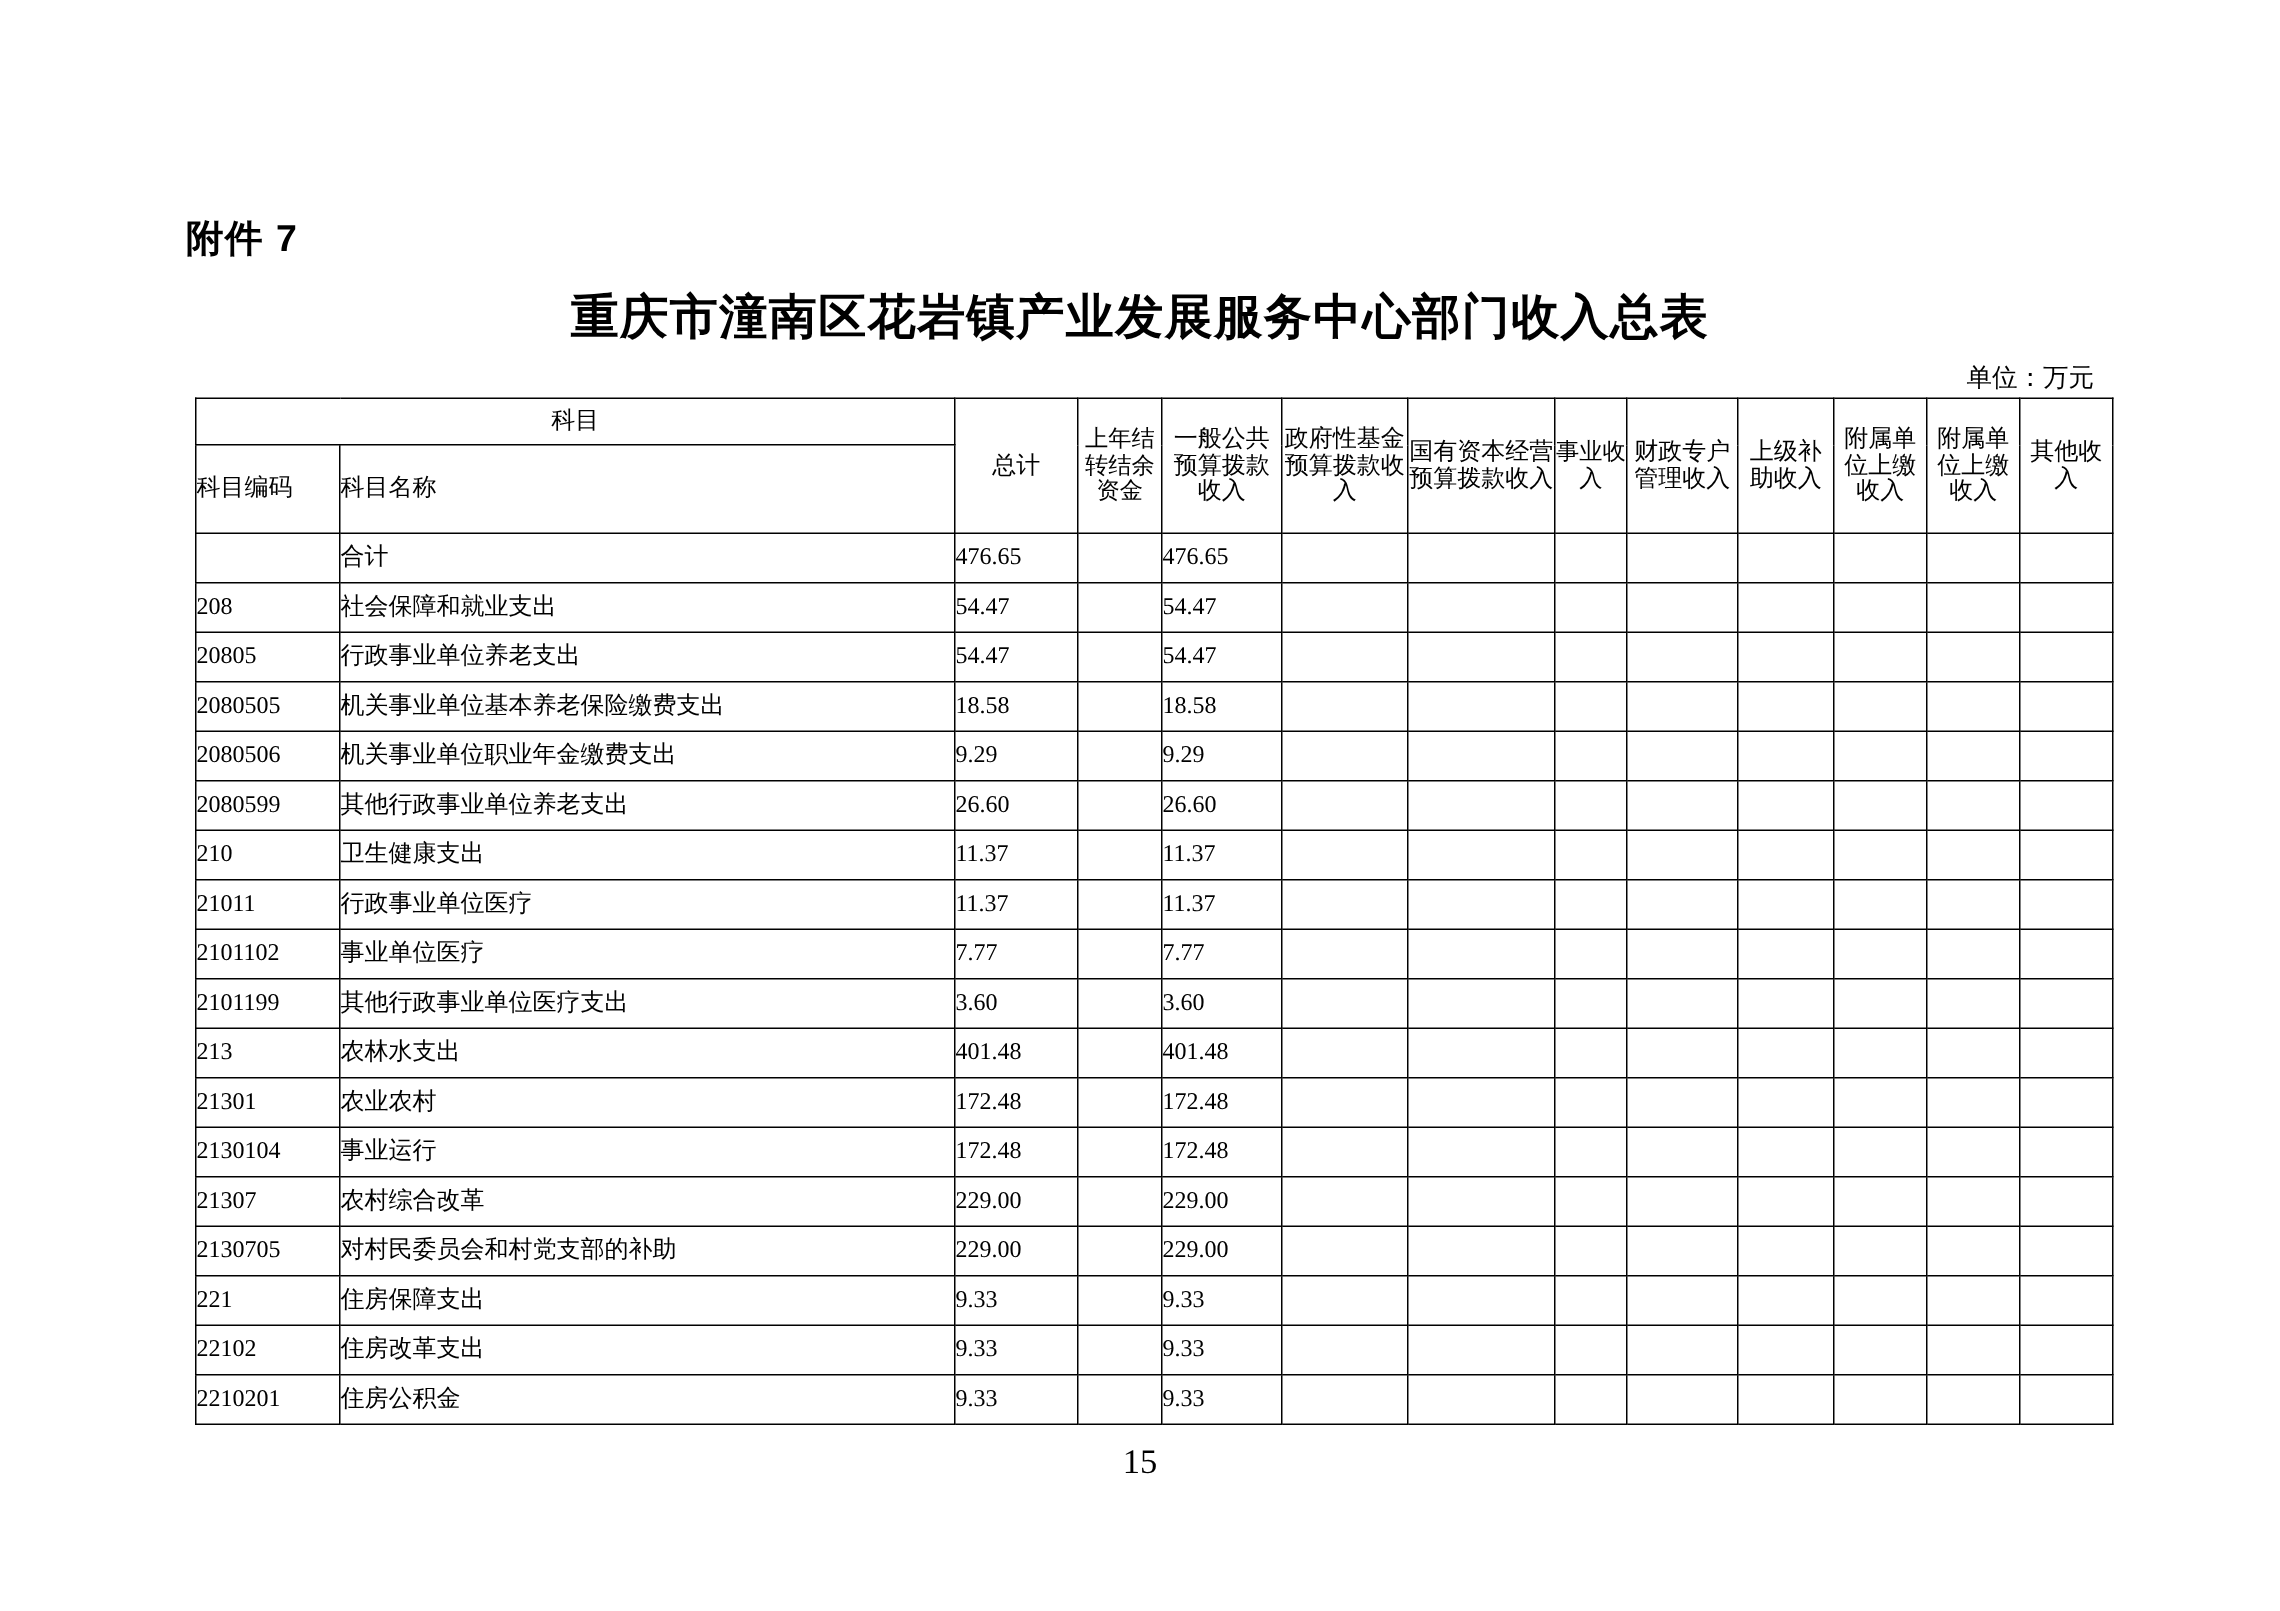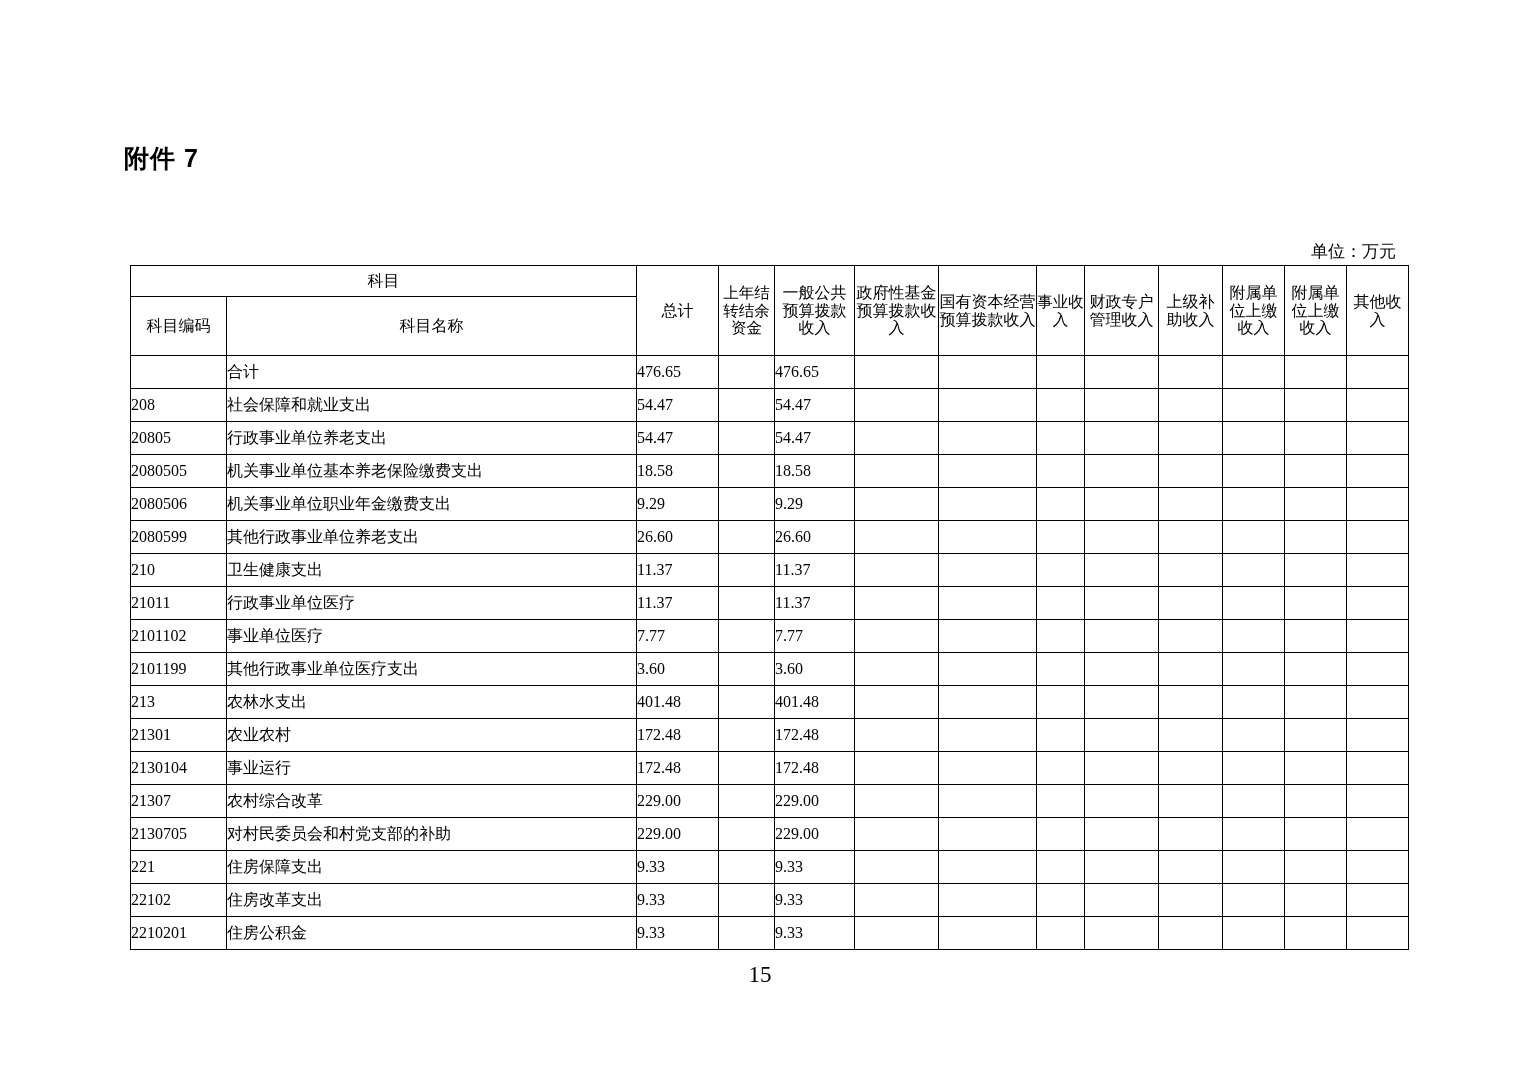--- a/index.html
+++ b/index.html
@@ -73,21 +73,21 @@
     font-size: 15.5px;
   }
   .hdr-subject {
     height: 30px;
     text-align: center;
     font-size: 17px;
     margin-top: 40px;
   }
   .code-head, .name-head {
     height: 58px;
-    text-align: center;
+    text-align: left;
     font-size: 17px;
   }
   td.code {
     height: 32px;
     font-size: 17px;
     padding-left: 12px;
   }
   td.name {
     height: 32px;
     font-size: 17px;
@@ -115,20 +115,21 @@
     font-size: 23px;
   }
 </style>
 </head>
 <body>
 
 <div class="page">
 
   <div class="attachment-label">附件 7</div>
 
+  <div class="doc-title">重庆市潼南区花岩镇产业发展服务中心部门收入总表</div>
 
   <div class="unit-label">单位：万元</div>
 
   <table class="main">
     <colgroup>
       <col style="width:96px">
       <col style="width:410px">
       <col style="width:82px">
       <col style="width:56px">
       <col style="width:80px">

